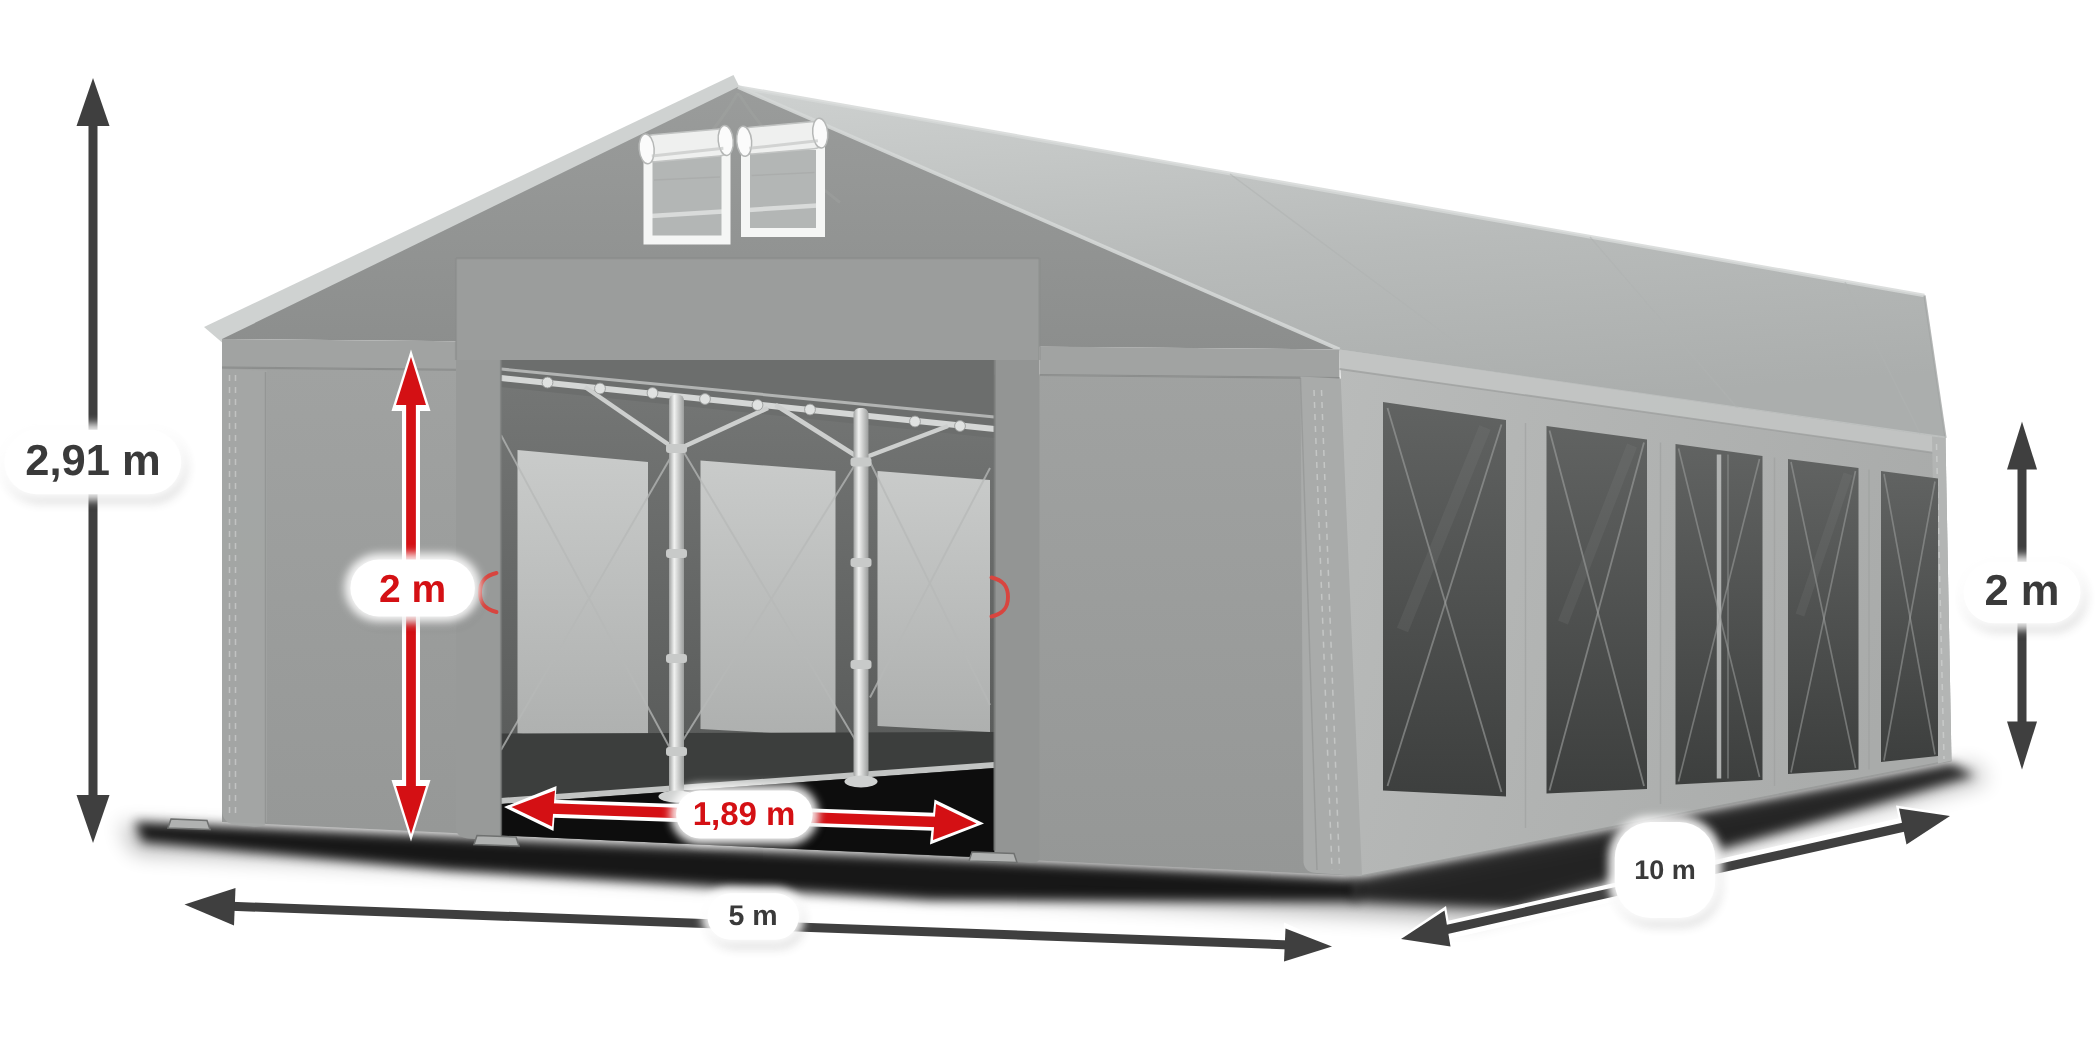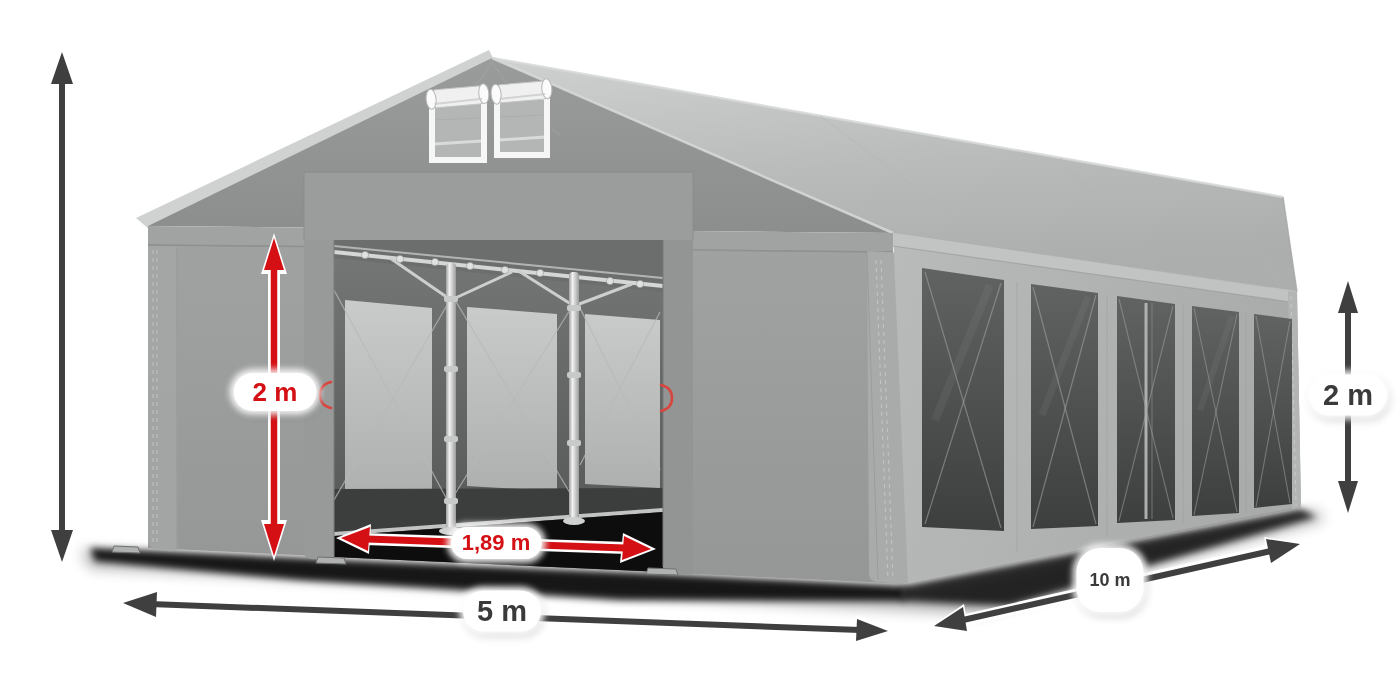--- a/index.html
+++ b/index.html
@@ -24,21 +24,21 @@
     display:flex;align-items:center;justify-content:center;
     font-weight:bold;white-space:nowrap;line-height:1;
     box-shadow:0 0 6px 4px rgba(255,255,255,.9), 2px 4px 8px rgba(50,50,50,.30);
     z-index:5;
   }
   .pill-dark{color:var(--label-text-dark,#3a3a3a);}
   .pill-red{color:var(--label-text-red,#d41014);}
   #pill-total-height   {left:62px;  top:308px; font-size:29px; padding:7px 14px;}
   #pill-entrance-height{left:275px; top:392px; font-size:26px; padding:6px 19px;}
   #pill-entrance-width {left:496px; top:543px; font-size:22px; padding:5px 11px;}
-  #pill-front-width    {left:502px; top:611px; font-size:29px; padding:6px 14px;}
+  #pill-front-width    {left:502px; top:611px; font-size:19px; padding:6px 14px;}
   #pill-side-length    {left:1110px;top:580px; font-size:18px; padding:23px 13px;}
   #pill-side-height    {left:1348px;top:395px; font-size:29px; padding:6px 14px;}
 
   .arrow-core-dark{stroke:var(--arrow-dark);}
   .arrow-head-dark{fill:var(--arrow-dark);}
   .arrow-core-red{stroke:var(--arrow-red);}
   .arrow-head-red{fill:var(--arrow-red);}
   .arrow-casing{stroke:#ffffff;}
   .arrow-head-casing{fill:#ffffff;}
 </style>
@@ -351,20 +351,21 @@
         <line class="arrow-casing" x1="365" y1="539" x2="627" y2="548" stroke-width="12"></line>
         <polygon class="arrow-head-casing" points="336,538 369,554 371,524"></polygon>
         <polygon class="arrow-head-casing" points="656,549 620,563 623,533"></polygon>
         <line class="arrow-core-red" x1="367" y1="539" x2="625" y2="548" stroke-width="7"></line>
         <polygon class="arrow-head-red" points="341,538 368,551 370,527"></polygon>
         <polygon class="arrow-head-red" points="651,549 622,560 624,536"></polygon>
       </g>
     </g>
   </svg>
 
+  <div class="pill pill-dark" id="pill-total-height">2,91 m</div>
 
   <div class="pill pill-red" id="pill-entrance-height">2 m</div>
 
   <div class="pill pill-red" id="pill-entrance-width">1,89 m</div>
 
   <div class="pill pill-dark" id="pill-front-width">5 m</div>
 
   <div class="pill pill-dark" id="pill-side-length">10 m</div>
 
   <div class="pill pill-dark" id="pill-side-height">2 m</div>

